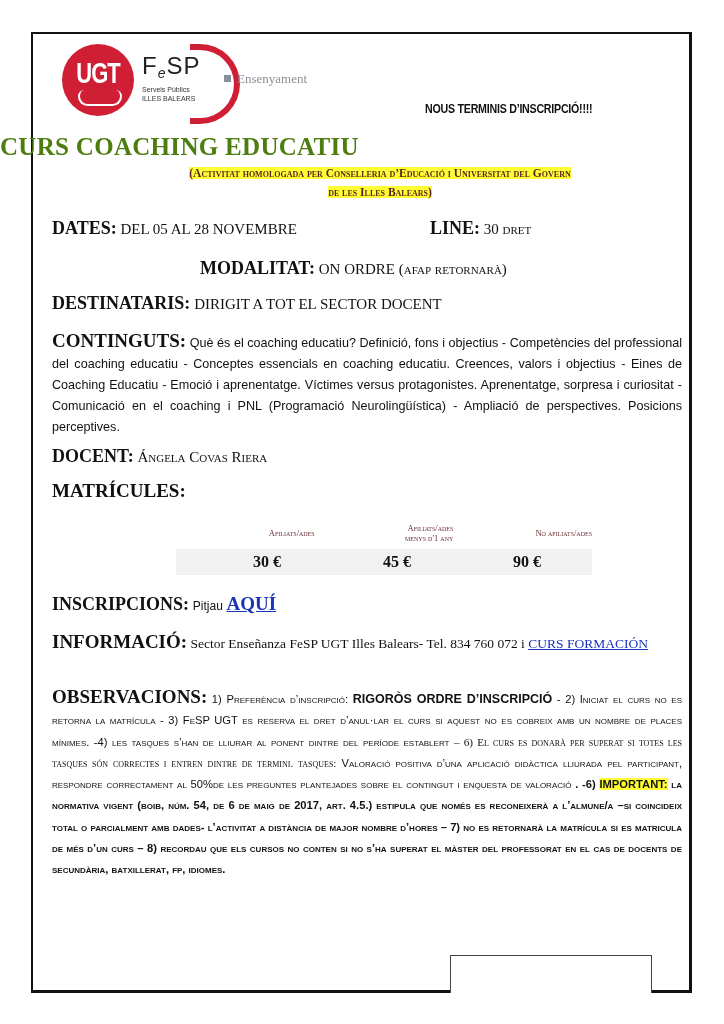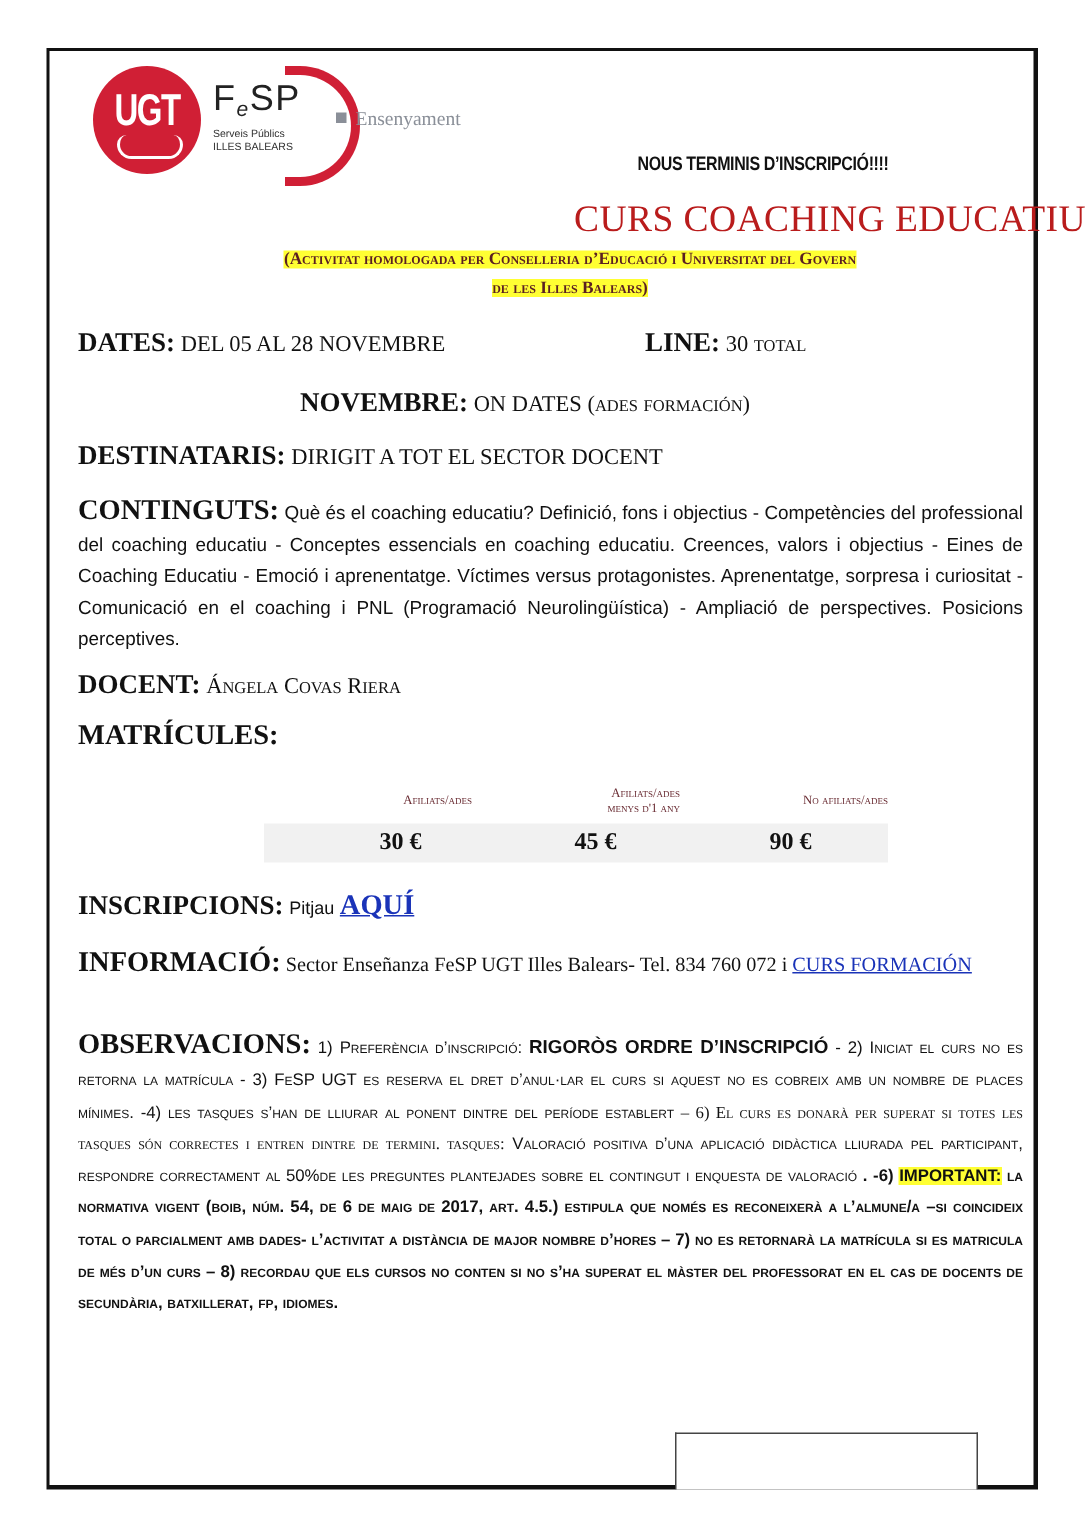--- a/index.html
+++ b/index.html
@@ -9,21 +9,21 @@
   .ugt-circle { position: absolute; left: 0; top: 0; width: 72px; height: 72px; border-radius: 50%; background: #d01f35; }
   .ugt-text { position: absolute; left: 6px; top: 12px; width: 60px; text-align: center; color: #fff; font-family: "Liberation Sans", sans-serif; font-weight: bold; font-size: 22px; letter-spacing: -1px; transform: scaleY(1.35); transform-origin: top; }
   .ugt-hands { position: absolute; left: 16px; top: 46px; width: 40px; height: 14px; border: 2px solid #fff; border-radius: 8px 8px 12px 12px; border-top: none; }
   .fesp { position: absolute; left: 80px; top: 8px; font-family: "Liberation Sans", sans-serif; font-size: 24px; color: #222; letter-spacing: 1px; }
   .fesp small { font-size: 14px; font-style: italic; vertical-align: -4px; }
   .fesp-sub { position: absolute; left: 80px; top: 41px; font-family: "Liberation Sans", sans-serif; font-size: 7px; line-height: 9px; color: #333; }
   .arc { position: absolute; left: 128px; top: 0px; width: 50px; height: 80px; border: 6px solid #d01f35; border-left: none; border-radius: 0 40px 40px 0; box-sizing: border-box; }
   .ensenyament { position: absolute; left: 224px; top: 71px; font-family: Liberation Serif, serif; font-size: 13px; color: #8a8f98; text-align: right; }
   .ensenyament .sq { display: inline-block; width: 7px; height: 7px; background: #8a8f98; margin-right: 6px; vertical-align: 1px; }
   .nous { position: absolute; left: 425px; top: 101px; font-family: "Liberation Sans", sans-serif; font-weight: bold; font-size: 13px; letter-spacing: -0.3px; transform: scaleX(0.82); transform-origin: left; white-space: nowrap; }
-  .title { position: absolute; left: 0; width: 724px; top: 133px; text-align: right; font-family: "Liberation Serif", serif; font-weight: normal; font-size: 25px; color: #b91c1c; letter-spacing: 0.3px; }
+  .title { position: absolute; left: 0; width: 724px; top: 133px; text-align: left; font-family: "Liberation Serif", serif; font-weight: bold; font-size: 25px; color: #4d7c0f; letter-spacing: 0.3px; }
   .subtitle { position: absolute; left: 100px; width: 560px; top: 164px; text-align: center; font-size: 11.5px; line-height: 19px; color: #5a1f22; font-weight: bold; font-variant: small-caps; }
   .subtitle span { background: #ffff33; }
   .row { position: absolute; left: 52px; font-size: 15px; white-space: nowrap; }
   .lbl { font-weight: bold; font-size: 18px; }
   .sc { font-variant: small-caps; }
   .contingut { position: absolute; left: 52px; top: 330px; width: 630px; font-family: "Liberation Sans", sans-serif; font-size: 12.6px; line-height: 21px; text-align: justify; }
   .contingut .lbl { font-family: "Liberation Serif", serif; font-size: 19px; }
   .fees { position: absolute; left: 176px; top: 518px; width: 416px; }
   .fee-heads { display: flex; height: 30px; align-items: center; }
   .fee-head { flex: 1; text-align: right; font-size: 8.5px; line-height: 10px; font-weight: normal; color: #6b2e35; font-variant: small-caps; }
@@ -68,27 +68,27 @@
   <span>de les Illes Balears)</span>
 </div>
 
 <div class="row" style="top:218px;">
   <span class="lbl">DATES:</span>
   <span>DEL 05 AL  28 NOVEMBRE</span>
 </div>
 <div class="row" style="top:218px; left:430px;">
   <span class="lbl">LINE:</span>
   <span>30</span>
-  <span class="sc">total</span>
+  <span class="sc">dret</span>
 </div>
 
 <div class="row" style="top:258px; left:200px;">
-  <span class="lbl">NOVEMBRE:</span>
-  <span>ON DATES</span>
-  <span class="sc">(ades formación)</span>
+  <span class="lbl">MODALITAT:</span>
+  <span>ON ORDRE</span>
+  <span class="sc">(afap retornarà)</span>
 </div>
 
 <div class="row" style="top:293px;">
   <span class="lbl">DESTINATARIS:</span>
   <span>DIRIGIT A TOT EL SECTOR DOCENT</span>
 </div>
 
 <div class="contingut">
   <span class="lbl">CONTINGUTS:</span>
   <span>Què és el coaching educatiu? Definició, fons i objectius - Competències del professional del coaching educatiu - Conceptes essencials en coaching educatiu. Creences, valors i objectius - Eines de Coaching Educatiu - Emoció i aprenentatge. Víctimes versus protagonistes. Aprenentatge, sorpresa i curiositat - Comunicació en el coaching i PNL (Programació Neurolingüística) - Ampliació de perspectives. Posicions perceptives.</span>

